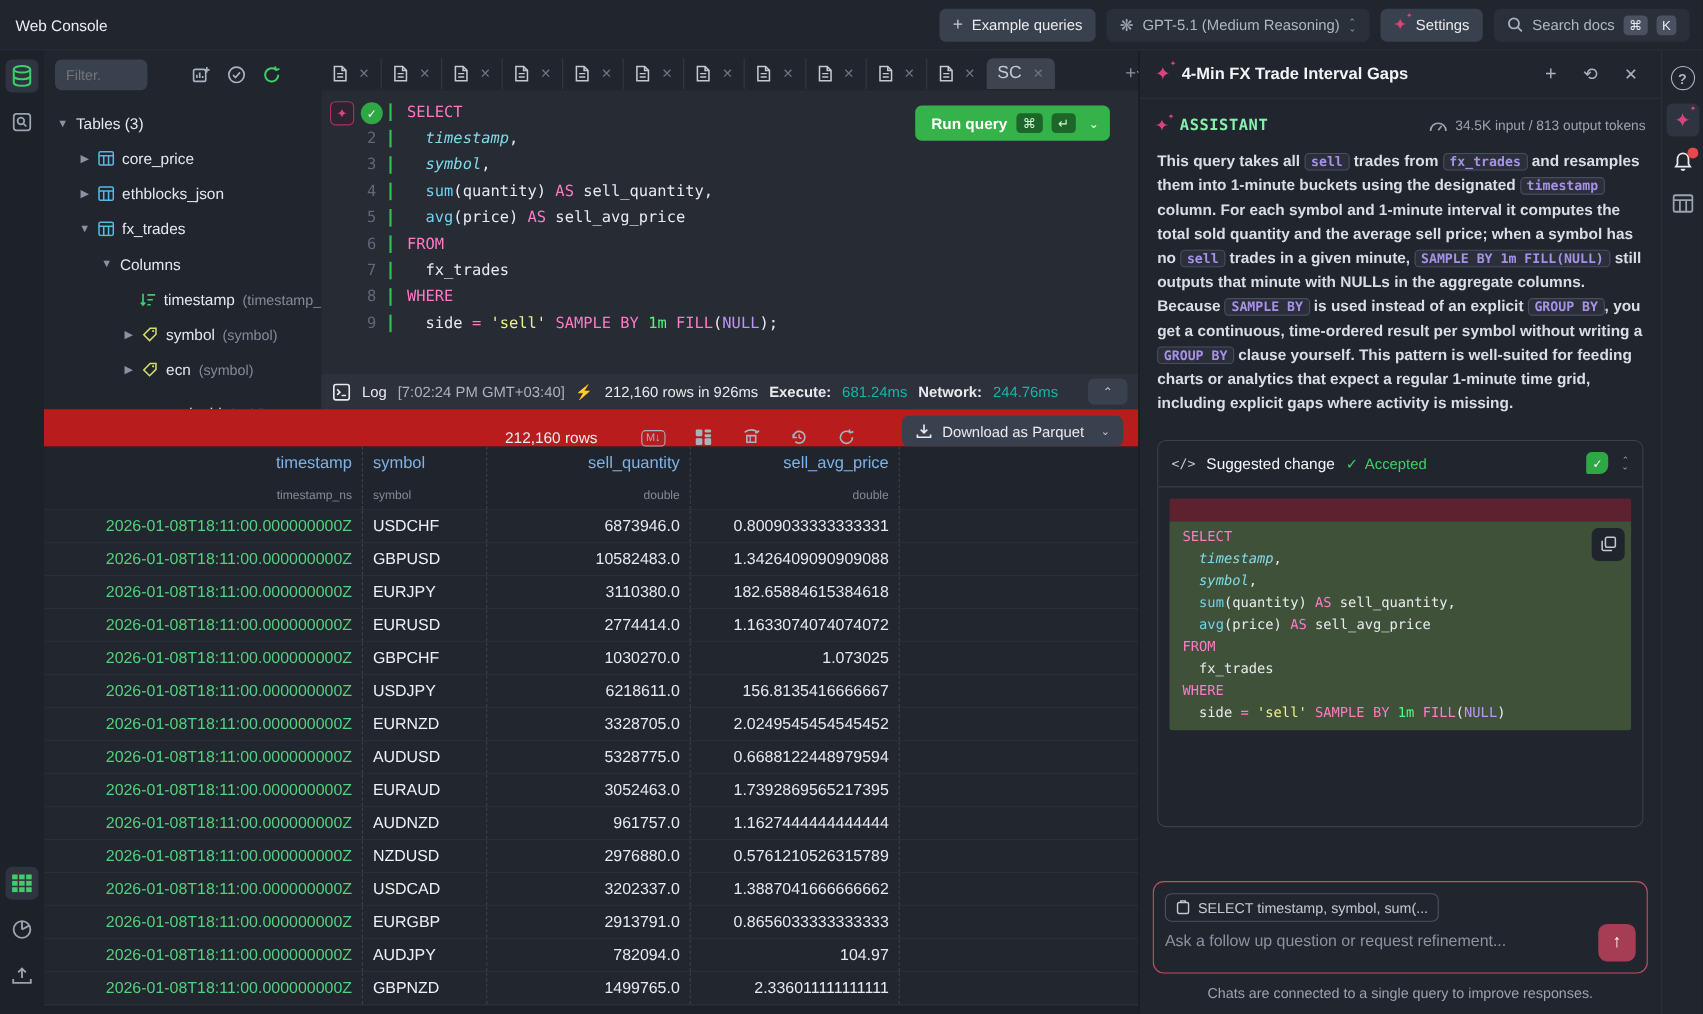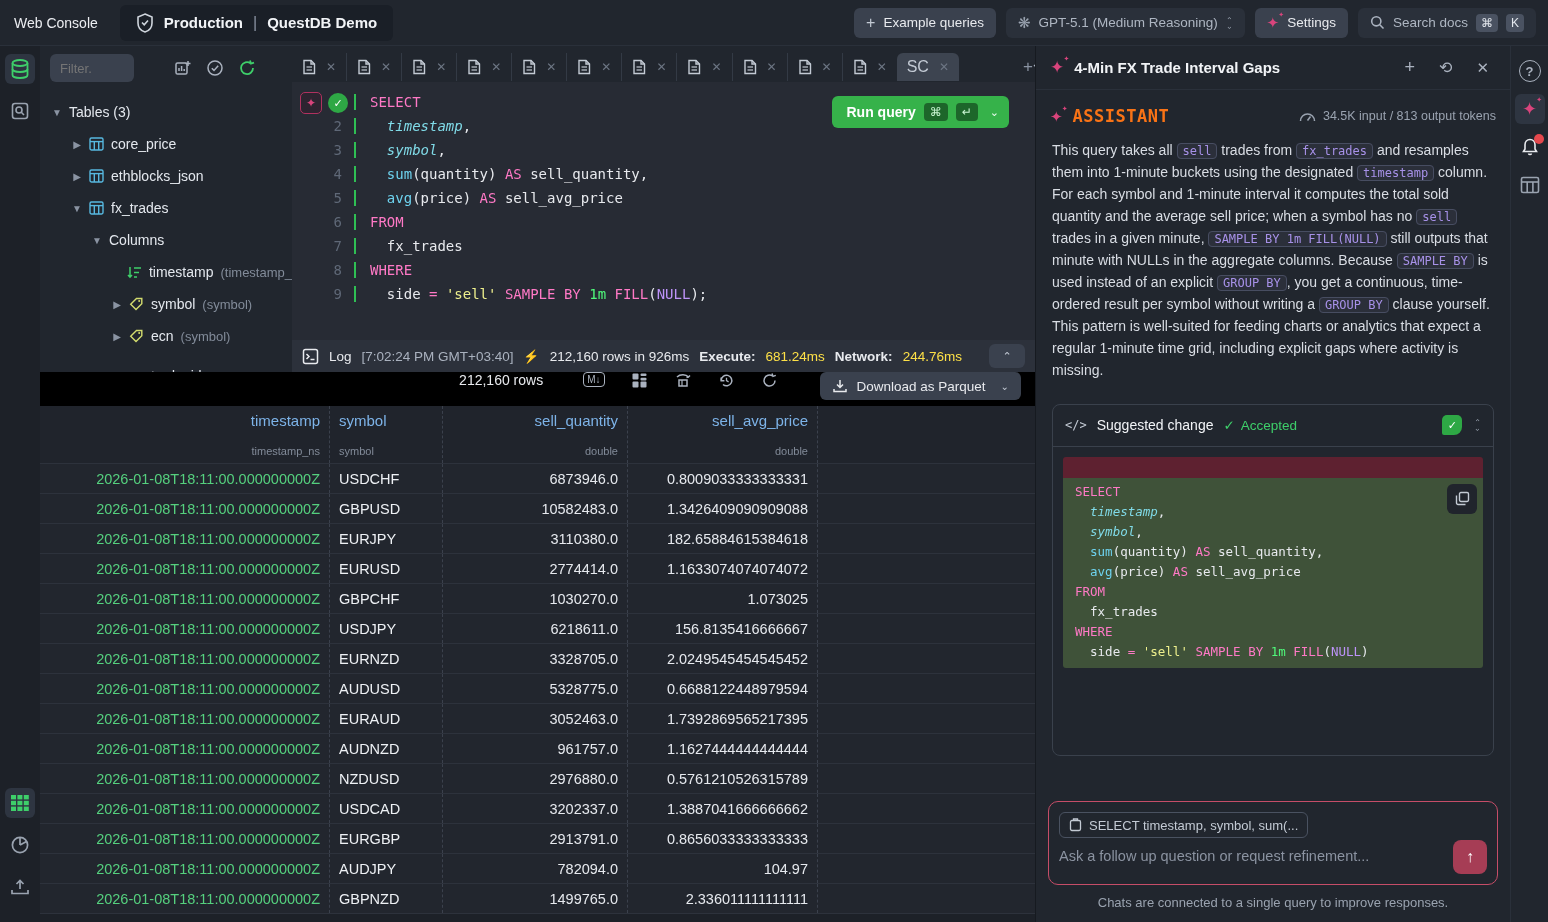--- a/index.html
+++ b/index.html
@@ -78,27 +78,27 @@
   .run-btn .rlabel{color:#fff;font-size:14px;font-weight:bold;}
   .run-key{background:rgba(10,40,16,.55);border-radius:4px;color:#c9f5d2;font-size:12px;
     padding:2px 6px;}
   .run-chev{color:#eafbef;font-size:11px;margin-left:4px;}
   .log-bar{height:32px;background:#2c313b;display:flex;align-items:center;gap:10px;
     padding:0 10px;font-size:13.5px;}
   .log-label{color:#e8eaee;font-weight:normal;}
   .log-ts{color:#aab2bf;}
   .log-rows{color:#e8eaee;}
   .log-metric-label{color:#e8eaee;font-weight:bold;}
-  .log-metric-value{color:#fde047;}
+  .log-metric-value{color:#14b8a6;}
   .log-collapse{margin-left:auto;background:#3a414e;border-radius:6px;width:36px;height:24px;
     display:flex;align-items:center;justify-content:center;color:#c3cad4;font-size:11px;cursor:pointer;}
 
   
   .grid-area{position:absolute;left:40px;top:372px;width:995px;bottom:0;background:#1d2128;}
-  .grid-toolbar{height:34px;background:#000000;display:flex;align-items:flex-start;justify-content:flex-end;
+  .grid-toolbar{height:34px;background:#b91c1c;display:flex;align-items:flex-end;justify-content:flex-end;
     gap:26px;padding-right:14px;font-size:14px;}
   .gt-rows{color:#e8eaee;margin-right:14px;}
   .gt-icon{color:#aab2bf;display:flex;cursor:pointer;}
   .md-badge{border:1.4px solid #aab2bf;border-radius:4px;font-size:10px;padding:1px 3px;color:#aab2bf;}
   .dl-btn{background:#3a414e;border-radius:6px;height:28px;display:flex;align-items:center;gap:9px;
     padding:0 12px;color:#e8eaee;font-size:13.5px;cursor:pointer;margin-left:16px;}
   .dl-chev{color:#c3cad4;font-size:10px;margin-left:6px;}
   .thead{display:flex;height:58px;background:#20242c;border-bottom:1px solid #2d323c;}
   .hcell{display:flex;flex-direction:column;justify-content:center;padding:0 9px;
     border-right:1px dashed #3b414d;cursor:pointer;}
@@ -113,24 +113,24 @@
   .align-r{align-items:flex-end;} .align-l{align-items:flex-start;}
 
   
   .chat-panel{position:absolute;left:1035px;top:46px;width:475px;bottom:0;background:#21262e;
     border-left:1px solid #161a20;display:flex;flex-direction:column;}
   .chat-head{height:44px;display:flex;align-items:center;gap:10px;padding:0 14px;
     border-bottom:1px solid #2a303a;}
   .chat-title{font-size:15px;font-weight:bold;color:#f2f4f7;flex:1;}
   .chat-hicon{color:#aab2bf;font-size:15px;cursor:pointer;padding:0 7px;}
   .assist-row{display:flex;align-items:center;gap:10px;padding:16px 14px 4px 14px;}
-  .assist-label{font-family:"DejaVu Sans Mono",monospace;font-size:17px;font-weight:bold;
-    color:#f97316;letter-spacing:.5px;flex:1;}
+  .assist-label{font-family:"DejaVu Sans Mono",monospace;font-size:14px;font-weight:bold;
+    color:#86efac;letter-spacing:.5px;flex:1;}
   .tokens{display:flex;align-items:center;gap:7px;color:#9aa3b0;font-size:12.5px;}
-  .msg-body{padding:10px 16px 0 16px;font-size:14px;line-height:1.57;color:#d9dde4;}
+  .msg-body{padding:10px 16px 0 16px;font-size:14px;line-height:1.57;color:#d9dde4;font-weight:bold;}
   .chip{font-family:"DejaVu Sans Mono",monospace;font-size:12px;color:#a791e8;background:#2b2f3a;
     border:1px solid #474d61;border-radius:4px;padding:0 5px;white-space:nowrap;}
   .sug-card{margin:22px 16px 0 16px;border:1px solid #3a414c;border-radius:8px;height:352px;
     display:flex;flex-direction:column;}
   .sug-head{height:42px;display:flex;align-items:center;gap:10px;padding:0 12px;
     border-bottom:1px solid #3a414c;}
   .sug-title{font-size:14px;color:#f2f4f7;}
   .sug-status{color:#3ecf6a;font-size:13.5px;display:flex;align-items:center;gap:6px;}
   .sug-right{margin-left:auto;display:flex;align-items:center;gap:12px;}
   .ribbon{width:20px;height:20px;background:#2ea845;border-radius:5px 5px 8px 2px;color:#fff;
@@ -159,31 +159,20 @@
     align-items:center;justify-content:center;font-size:13px;font-weight:bold;color:#aab2bf;}
   .bell-wrap{position:relative;}
   .bell-dot{position:absolute;top:-3px;right:-4px;width:10px;height:10px;border-radius:50%;background:#e5484d;}
   svg{display:block;}
 </style>
 </head>
 <body>
 
 <div class="topbar">
   <span class="app-title">Web Console</span>
-  <div class="instance">
-    <span>
-      <svg width="18" height="20" viewBox="0 0 18 20">
-          <path d="M9 1 L16 4 V10 C16 15 12.5 18 9 19 C5.5 18 2 15 2 10 V4 Z" fill="none" stroke="#cfd5dd" stroke-width="1.6"></path>
-          <path d="M6 9.5 L8.2 11.8 L12 7.5" fill="none" stroke="#cfd5dd" stroke-width="1.6"></path>
-        </svg>
-    </span>
-    <span class="env">Production</span>
-    <span class="sep">|</span>
-    <span class="iname">QuestDB Demo</span>
-  </div>
   <div class="tb-right">
     <div class="tb-btn">
       <span style="font-size:16px;color:#c3cad4;">+</span>
       <span>Example queries</span>
     </div>
     <div class="tb-btn dark">
       <span style="font-size:15px;color:#9aa3b0;">❋</span>
       <span>GPT-5.1 (Medium Reasoning)</span>
       <span class="updown">
           <span>⌃</span>

